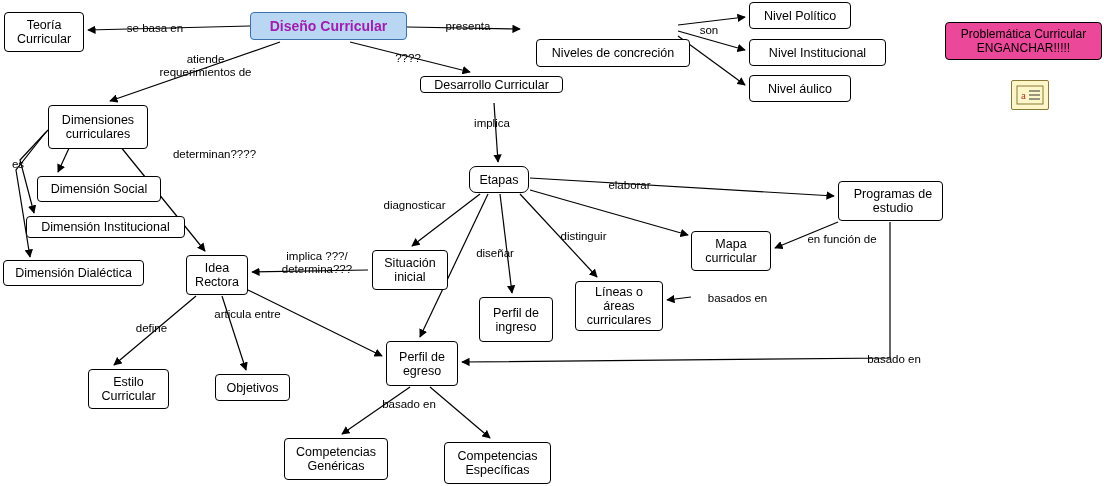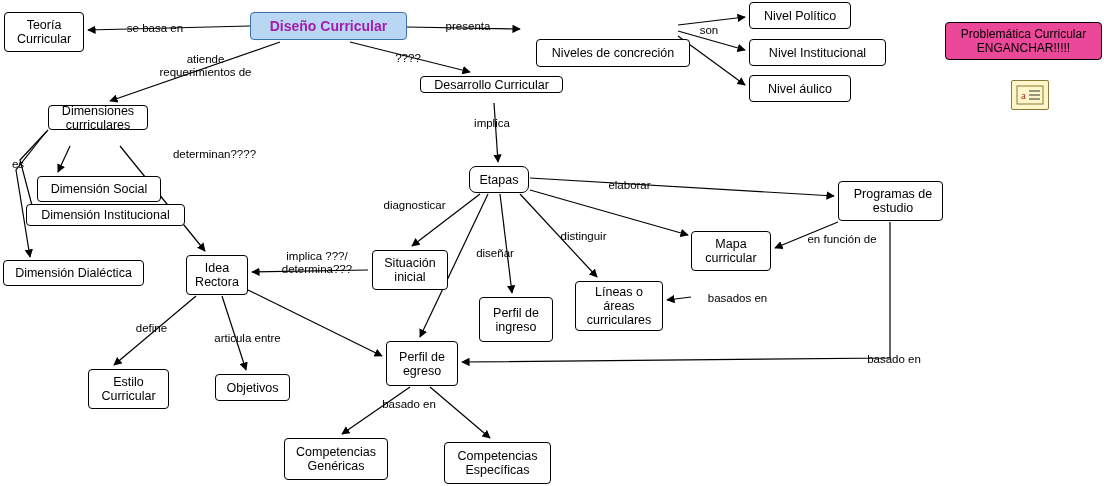--- a/index.html
+++ b/index.html
@@ -149,24 +149,24 @@
       <div class="node plain" style="left: 4px; top: 12px; width: 80px; height: 40px;">Teoría
 Curricular</div>
       <div class="node root" style="left: 250px; top: 12px; width: 157px; height: 28px;">Diseño Curricular</div>
       <div class="node plain" style="left: 536px; top: 15px; width: 154px; height: 28px; margin-top: 24px;">Niveles de concreción</div>
       <div class="node plain" style="left: 749px; top: 2px; width: 102px; height: 27px;">Nivel Político</div>
       <div class="node plain" style="left: 749px; top: 39px; width: 137px; height: 27px;">Nivel Institucional</div>
       <div class="node plain" style="left: 749px; top: 75px; width: 102px; height: 27px;">Nivel áulico</div>
       <div class="node note" style="left: 945px; top: 22px; width: 157px; height: 38px;">Problemática Curricular
 ENGANCHAR!!!!!</div>
       <div class="node plain" style="left: 420px; top: 76px; width: 143px; height: 17px;">Desarrollo Curricular</div>
-      <div class="node plain" style="left: 48px; top: 105px; width: 100px; height: 25px;">Dimensiones
+      <div class="node plain" style="left: 48px; top: 105px; width: 100px; height: 44px;">Dimensiones
 curriculares</div>
       <div class="node plain" style="left: 37px; top: 176px; width: 124px; height: 26px;">Dimensión Social</div>
-      <div class="node plain" style="left: 26px; top: 204px; width: 159px; height: 22px;">Dimensión Institucional</div>
+      <div class="node plain" style="left: 26px; top: 216px; width: 159px; height: 22px;">Dimensión Institucional</div>
       <div class="node plain" style="left: 3px; top: 260px; width: 141px; height: 26px;">Dimensión Dialéctica</div>
       <div class="node plain" style="left: 469px; top: 166px; width: 60px; height: 27px; border-radius: 7px;">Etapas</div>
       <div class="node plain" style="left: 838px; top: 181px; width: 105px; height: 40px; padding-left: 9px;">Programas de
 estudio</div>
       <div class="node plain" style="left: 691px; top: 231px; width: 80px; height: 40px;">Mapa
 curricular</div>
       <div class="node plain" style="left: 372px; top: 250px; width: 76px; height: 40px;">Situación
 inicial</div>
       <div class="node plain" style="left: 186px; top: 255px; width: 62px; height: 40px;">Idea
 Rectora</div>
@@ -197,21 +197,21 @@
       <div class="edge-label" style="left: 8px; top: 158px; width: 20px;">es</div>
       <div class="edge-label" style="left: 602px; top: 179px; width: 55px;">elaborar</div>
       <div class="edge-label" style="left: 372px; top: 199px; width: 85px;">diagnosticar</div>
       <div class="edge-label" style="left: 551px; top: 230px; width: 65px;">distinguir</div>
       <div class="edge-label" style="left: 797px; top: 233px; width: 90px;">en función de</div>
       <div class="edge-label" style="left: 272px; top: 250px; width: 90px;">implica ???/
 determina???</div>
       <div class="edge-label" style="left: 470px; top: 247px; width: 50px;">diseñar</div>
       <div class="edge-label" style="left: 700px; top: 292px; width: 75px;">basados en</div>
       <div class="edge-label" style="left: 129px; top: 322px; width: 45px;">define</div>
-      <div class="edge-label" style="left: 200px; top: 332px; width: 95px;">articula entre</div>
+      <div class="edge-label" style="left: 200px; top: 308px; width: 95px;">articula entre</div>
       <div class="edge-label" style="left: 859px; top: 353px; width: 70px;">basado en</div>
       <div class="edge-label" style="left: 374px; top: 398px; width: 70px;">basado en</div>
     </div>
 
   <div class="icon-box" id="resource-icon" style="left: 1011px; top: 80px;">
     <svg width="28" height="20" viewBox="0 0 28 20" aria-hidden="true">
       <rect x="1" y="1" width="26" height="18" fill="#fdf6c8" stroke="#8a7a3a"></rect>
       <text x="5" y="14" font-family="Liberation Serif, serif" font-size="11" fill="#b03030">a</text>
       <line x1="13" y1="6" x2="24" y2="6" stroke="#333333"></line>
       <line x1="13" y1="10" x2="24" y2="10" stroke="#333333"></line>

